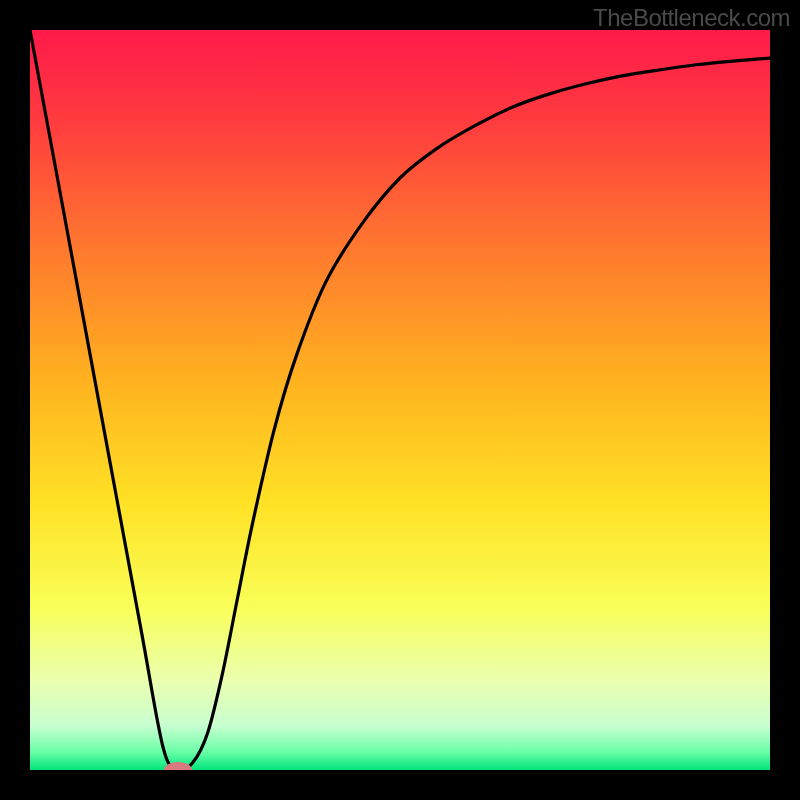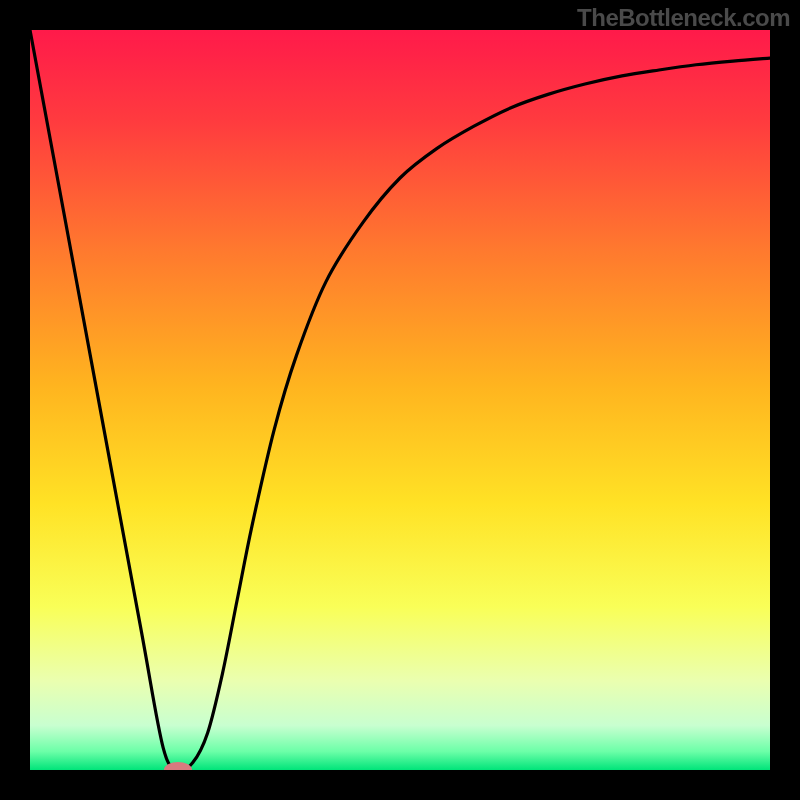--- a/index.html
+++ b/index.html
@@ -16,21 +16,21 @@
     width: 800px;
     height: 800px;
     background: #000;
     box-sizing: border-box;
   }
   .watermark {
     position: absolute;
     top: 4px;
     right: 10px;
     font-size: 24px;
-    font-weight: 700;
+    font-weight: 400;
     color: #4a4a4a;
     letter-spacing: -0.5px;
     z-index: 50;
   }
   .plot {
     position: absolute;
     top: 30px;
     left: 30px;
     width: 740px;
     height: 740px;

